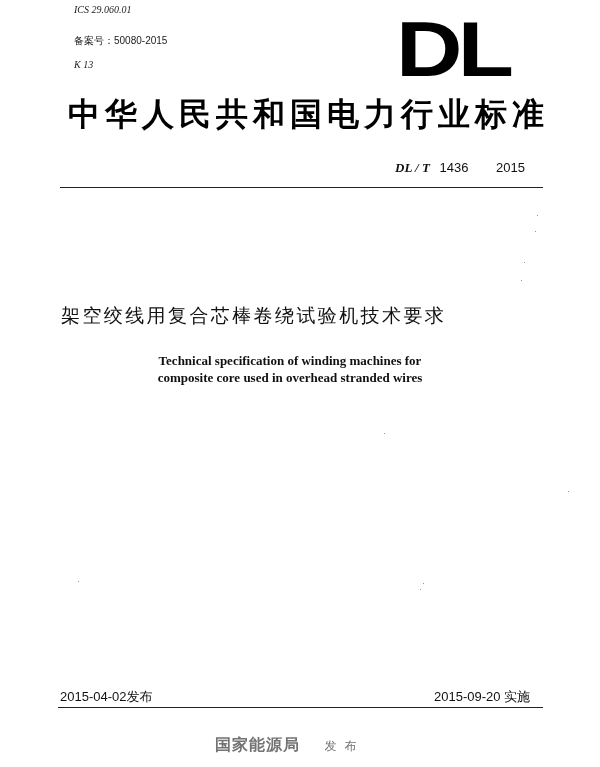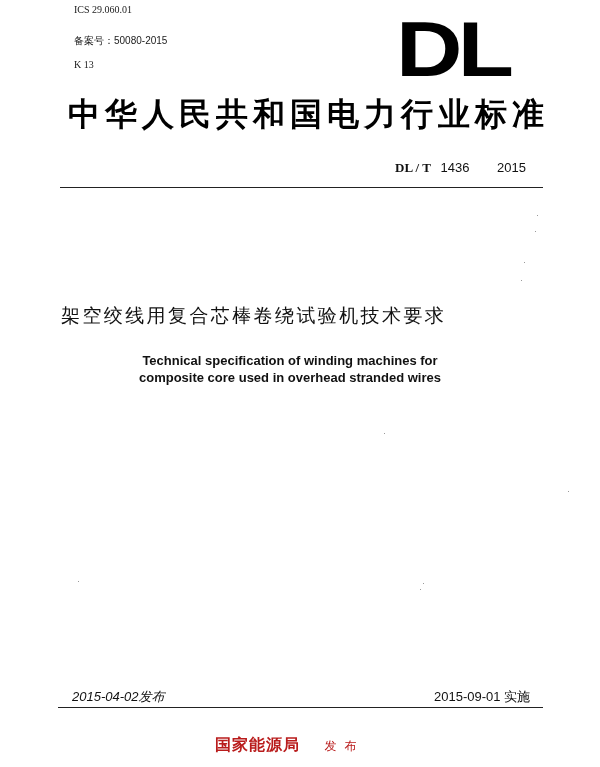--- a/index.html
+++ b/index.html
@@ -18,21 +18,21 @@
 
     
     .meta-line {
       position: absolute;
       left: 74px;
       font-size: 10px;
       line-height: 11px;
       color: #1a1a1a;
       white-space: nowrap;
     }
-    .meta-line.serif { font-family: "Liberation Serif", serif; }
+    .meta-line.serif { font-family: "Liberation Serif", serif; font-style: italic; }
 
     
     .dl-logo {
       position: absolute;
       left: 396px;
       top: 14px;
       font-family: "Liberation Sans", sans-serif;
       font-weight: 900;
       font-size: 78px;
       line-height: 70px;
@@ -62,20 +62,21 @@
       top: 160px;
       font-size: 13px;
       line-height: 16px;
       white-space: nowrap;
       color: #111;
     }
     .std-number .code {
       font-family: "Liberation Serif", serif;
       font-weight: bold;
       margin-right: 6px;
+      font-style: italic;
     }
     .std-number .num { margin-right: 24px; }
 
     .rule {
       position: absolute;
       height: 0;
       border-top: 1.5px solid #222;
     }
 
     .main-title {
@@ -89,21 +90,21 @@
       color: #111;
       white-space: nowrap;
     }
 
     .en-title {
       position: absolute;
       left: 0;
       width: 600px;
       top: 352px;
       text-align: center;
-      font-family: Liberation Sans, sans-serif;
+      font-family: Liberation Serif, serif;
       font-weight: bold;
       font-size: 13px;
       line-height: 17px;
       color: #111;
     }
     .en-title div { margin-left: -20px; }
 
     .date {
       position: absolute;
       top: 689px;
@@ -111,21 +112,21 @@
       line-height: 16px;
       color: #111;
       white-space: nowrap;
     }
 
     .publisher {
       position: absolute;
       left: 215px;
       top: 735px;
       white-space: nowrap;
-      color: #b91c1c;
+      color: #737373;
     }
     .publisher .org {
       font-family: "Liberation Serif", "DejaVu Serif", serif;
       font-weight: bold;
       font-size: 16px;
       letter-spacing: 1px;
     }
     .publisher .issue {
       font-size: 12px;
       margin-left: 20px;
@@ -168,21 +169,21 @@
 <div class="speck" style="left:537px; top:215px;"></div>
 <div class="speck" style="left:535px; top:231px;"></div>
 <div class="speck" style="left:524px; top:262px;"></div>
 <div class="speck" style="left:521px; top:280px;"></div>
 <div class="speck" style="left:384px; top:433px;"></div>
 <div class="speck" style="left:568px; top:491px;"></div>
 <div class="speck" style="left:78px; top:581px;"></div>
 <div class="speck" style="left:423px; top:583px;"></div>
 <div class="speck" style="left:420px; top:589px;"></div>
 
-<div class="date" style="left:72px;font-style:italic;">2015-04-02发布</div>
-<div class="date" style="left:434px;">2015-09-01 实施</div>
+<div class="date" style="left:60px;">2015-04-02发布</div>
+<div class="date" style="left:434px;">2015-09-20 实施</div>
 
 <div class="rule" style="left:58px; top:707px; width:485px;"></div>
 
 <div class="publisher">
   <span class="org">国家能源局</span>
   <span class="issue">发布</span>
 </div>
 
 </body></html>

